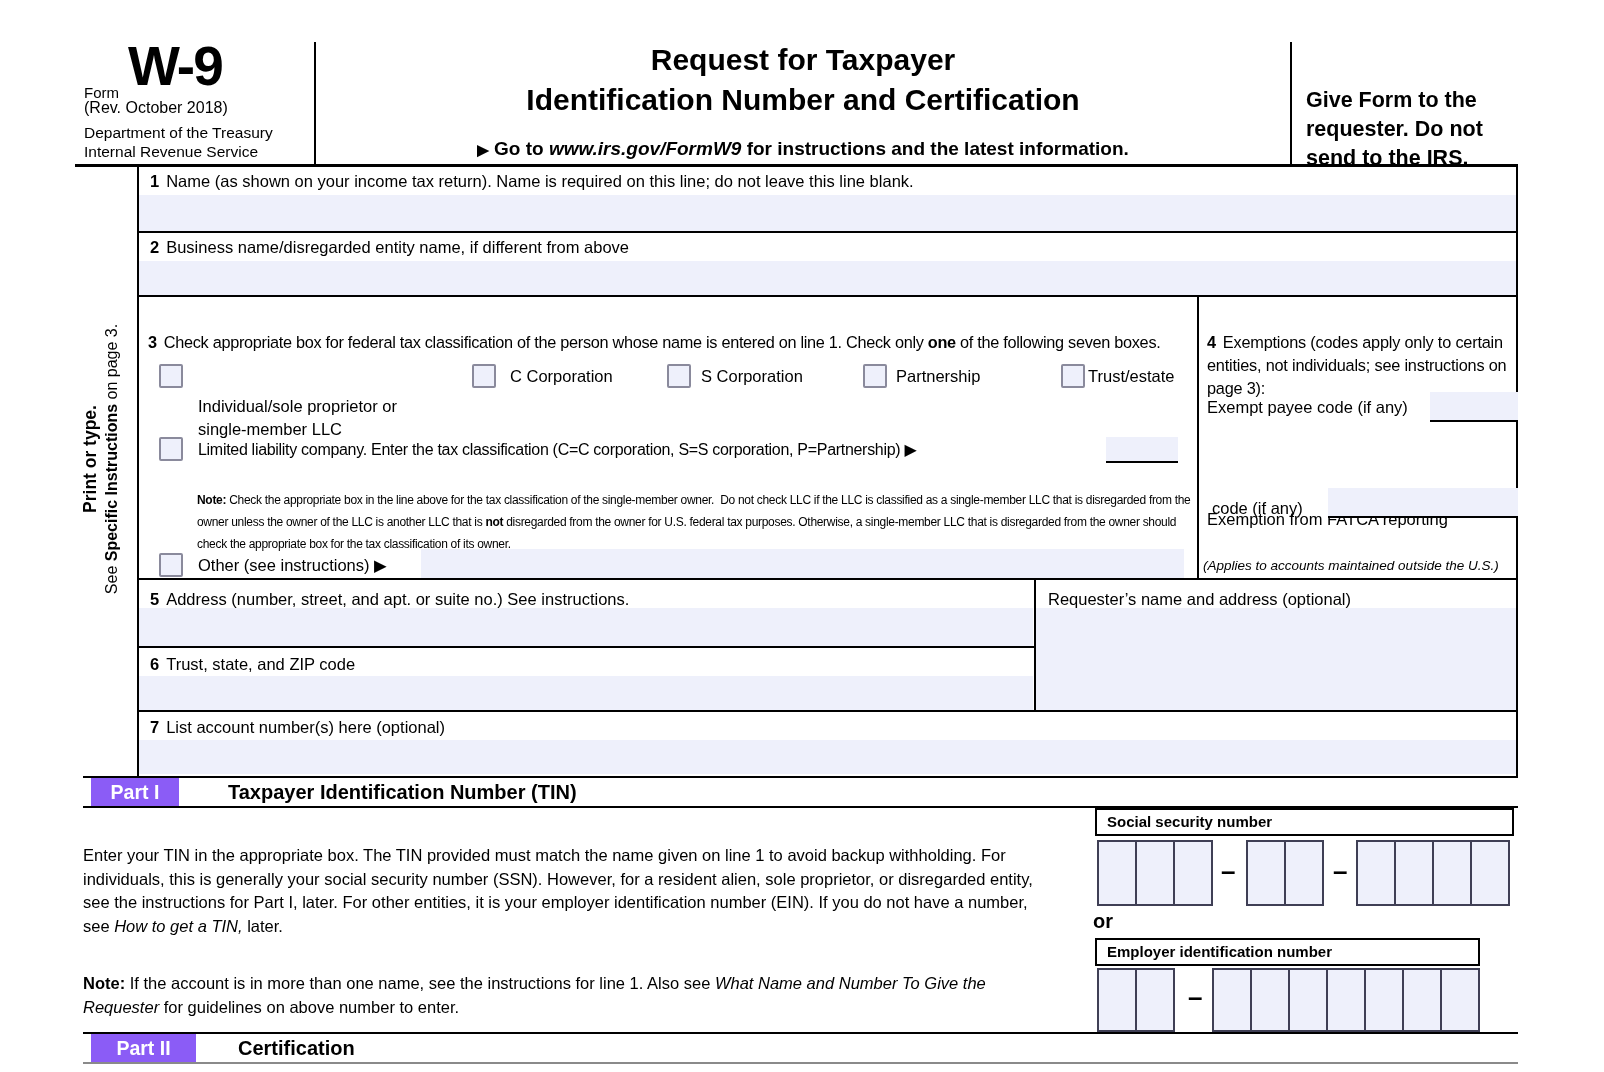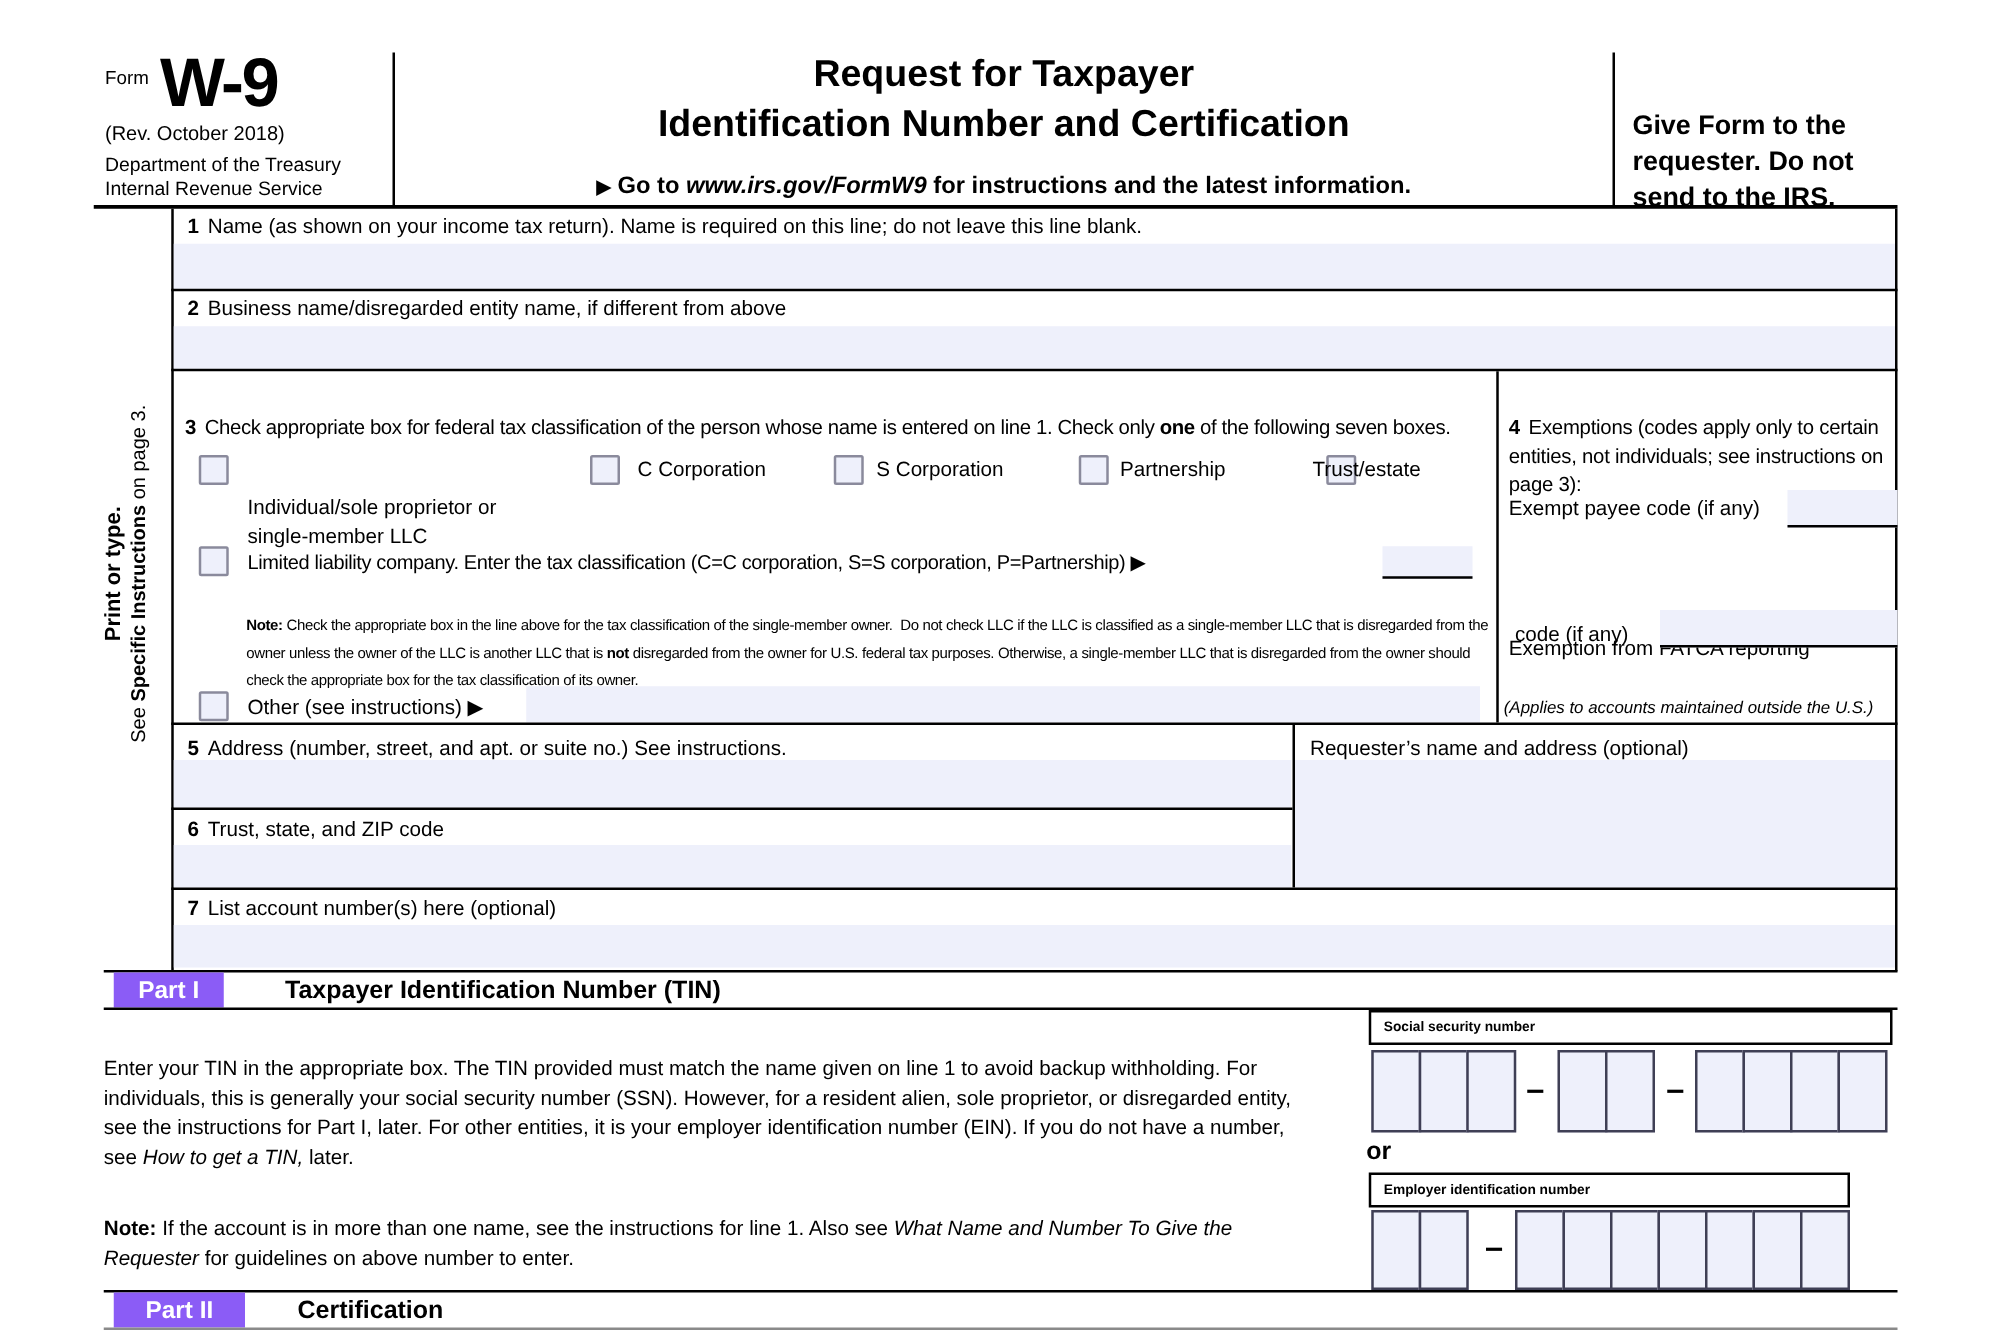--- a/index.html
+++ b/index.html
@@ -13,30 +13,30 @@
   .wrap{position:absolute;font-size:16.5px;margin-top:28px;}
   .lb b.n,.wrap b.n{margin-right:7px;}
   .cb{position:absolute;width:20px;height:20px;border:2px solid #8a8a9c;border-radius:2px;background:#eef0fb;}
   .badge{position:absolute;background:#8b5cf6;color:#fff;font-weight:bold;font-size:19.5px;text-align:center;}
   .ptitle{position:absolute;font-weight:bold;font-size:20px;white-space:nowrap;}
   .cellgrp{position:absolute;display:flex;}
   .cell{width:36px;height:62px;background:#eef0fb;border:2px solid #3f3f55;margin-left:-2px;}
   .cell:first-child{margin-left:0;}
   .cell.ein{height:60px;}
   .dash{position:absolute;font-weight:bold;font-size:26px;}
-  .boxlabel{position:absolute;border:2px solid #000;background:#fff;font-weight:bold;font-size:11px;
+  .boxlabel{position:absolute;border:2px solid #000;background:#fff;font-weight:bold;font-size:15px;
             line-height:24px;padding-left:10px;white-space:nowrap;}
   .uline{border-bottom:2px solid #000;}
 </style>
 </head>
 <body>
 
 <div id="page">
 
-  <span class="lb" style="left:84px;top:54px;font-size:15px;">Form</span>
+  <span class="lb" style="left:84px;top:84px;font-size:15px;">Form</span>
   <span class="lb" style="left:128px;top:34px;font-size:55px;font-weight:bold;letter-spacing:-2px;">W-9</span>
   <span class="lb" style="left:84px;top:99px;font-size:16px;">(Rev. October 2018)</span>
   <span class="lb" style="left:84px;top:124px;font-size:15.5px;">Department of the Treasury</span>
   <span class="lb" style="left:84px;top:143px;font-size:15.5px;">Internal Revenue Service</span>
 
   <div class="vl" style="left:314px;top:42px;width:2px;height:124px;"></div>
 
   <div class="abs" style="left:320px;top:42px;width:966px;text-align:center;">
     <div style="font-size:30px;font-weight:bold;line-height:36px;">Request for Taxpayer</div>
     <div style="font-size:30px;font-weight:bold;line-height:36px;margin-top:4px;">Identification Number and Certification</div>
@@ -79,21 +79,21 @@
 
   <div class="cb" style="left:159px;top:364px;"></div>
   <div class="wrap" style="left:198px;top:367px;width:238px;line-height:22.5px;">Individual/sole proprietor or single-member LLC</div>
   <div class="cb" style="left:472px;top:364px;"></div>
   <div class="lb" style="left:510px;top:367px;">C Corporation</div>
   <div class="cb" style="left:667px;top:364px;"></div>
   <div class="lb" style="left:701px;top:367px;">S Corporation</div>
   <div class="cb" style="left:863px;top:364px;"></div>
   <div class="lb" style="left:896px;top:367px;">Partnership</div>
   <div class="cb" style="left:1061px;top:364px;"></div>
-  <div class="lb" style="left:1050px;top:367px;">Trust/estate</div>
+  <div class="lb" style="left:1088px;top:367px;">Trust/estate</div>
 
   <div class="cb" style="left:159px;top:437px;"></div>
   <div class="lb" style="left:198px;top:440px;font-size:16px;letter-spacing:-0.3px;">
     <span>Limited liability company. Enter the tax classification (C=C corporation, S=S corporation, P=Partnership) </span><span>▶</span>
   </div>
   <div class="fld uline" style="left:1106px;top:437px;width:72px;height:24px;"></div>
 
   <div class="wrap" style="left:197px;top:461px;width:1000px;font-size:12px;letter-spacing:-0.3px;line-height:22px;">
     <b>Note:</b><span> Check the appropriate box in the line above for the tax classification of the single-member owner.&nbsp; Do not check LLC if the LLC is classified as a single-member LLC that is disregarded from the owner unless the owner of the LLC is another LLC that is </span><b>not</b><span> disregarded from the owner for U.S. federal tax purposes. Otherwise, a single-member LLC that is disregarded from the owner should check the appropriate box for the tax classification of its owner.</span>
   </div>

